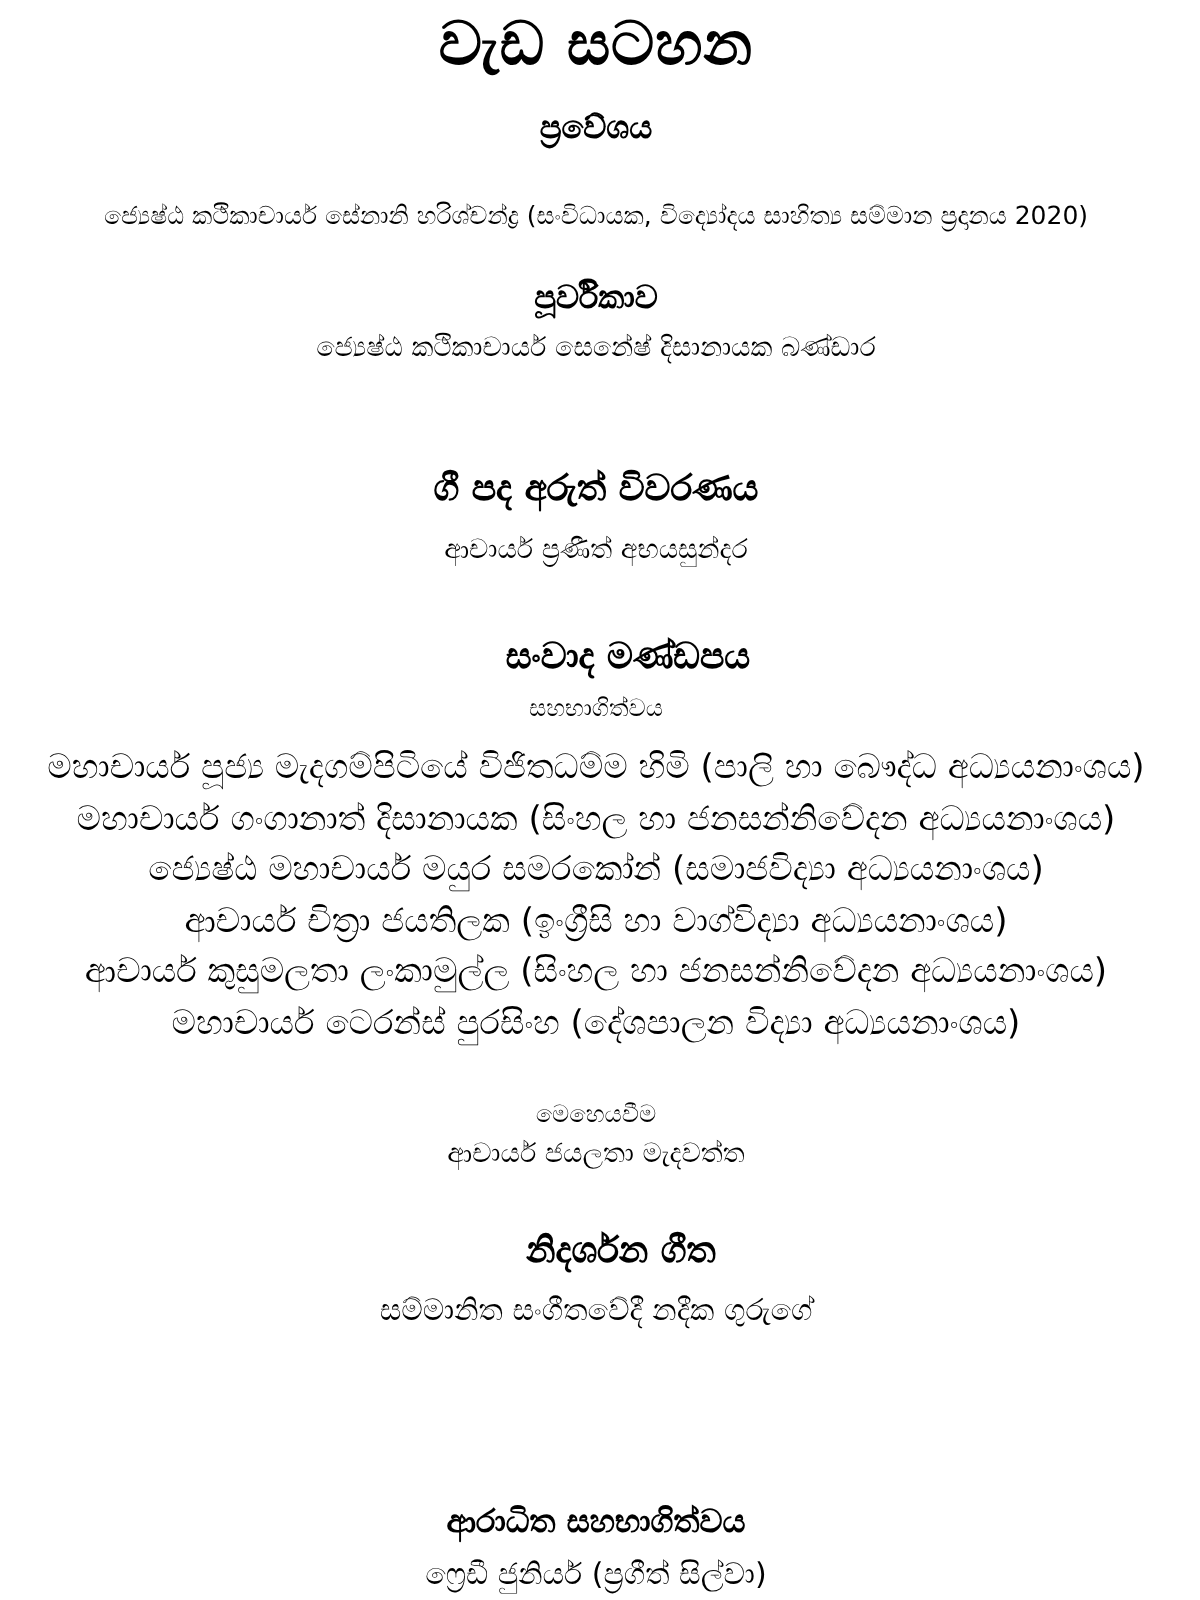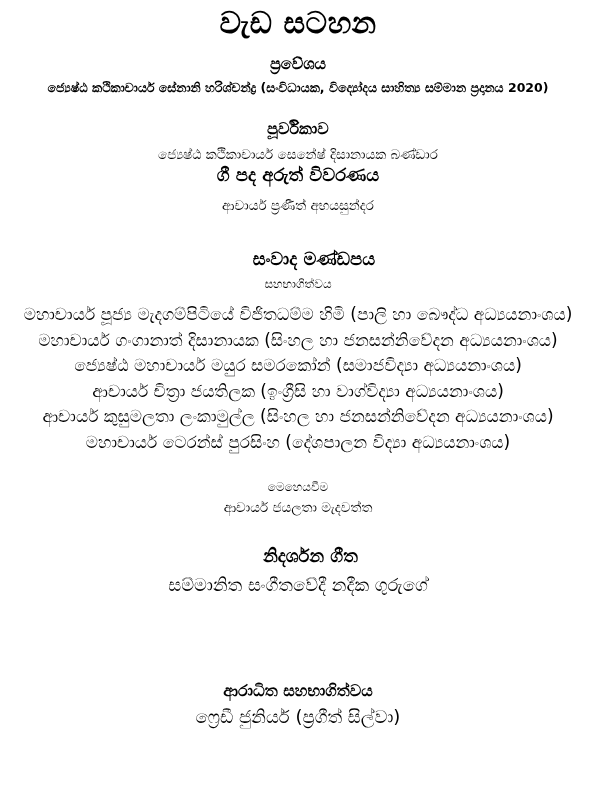--- a/index.html
+++ b/index.html
@@ -40,33 +40,33 @@
   }
   .line-sm {
     font-size: 12.5px;
     line-height: 17px;
   }
   .line-md {
     font-size: 13.5px;
     line-height: 18px;
   }
   .line-lg {
-    font-size: 18px;
+    font-size: 15px;
     line-height: 20px;
   }
   .sub-label {
     font-size: 12px;
     line-height: 16px;
   }
   
   .sec-intro-heading     { margin-top: 9px; }
-  .sec-intro-line        { margin-top: 4px; font-weight: bold; }
+  .sec-intro-line        { margin-top: 24px; }
   .sec-preface-heading   { margin-top: 22px; }
   .sec-preface-line      { margin-top: 5px; }
-  .sec-lyrics-heading    { }
+  .sec-lyrics-heading    { margin-top: 50px; }
   .sec-lyrics-line       { margin-top: 9px; }
   .sec-panel-heading     { margin-top: 33px; padding-left: 32px; }
   .sec-panel-sub         { margin-top: 5px; }
   .panelist-list         { margin-top: 10px; }
   .panelist              { font-size: 17px; line-height: 25.5px; }
   .sec-moderation-label  { margin-top: 24px; }
   .sec-moderator         { margin-top: 3px; }
   .sec-demo-heading      { margin-top: 28px; padding-left: 25px; }
   .sec-demo-line         { margin-top: 7px; }
   .sec-invited-heading   { margin-top: 85px; }

